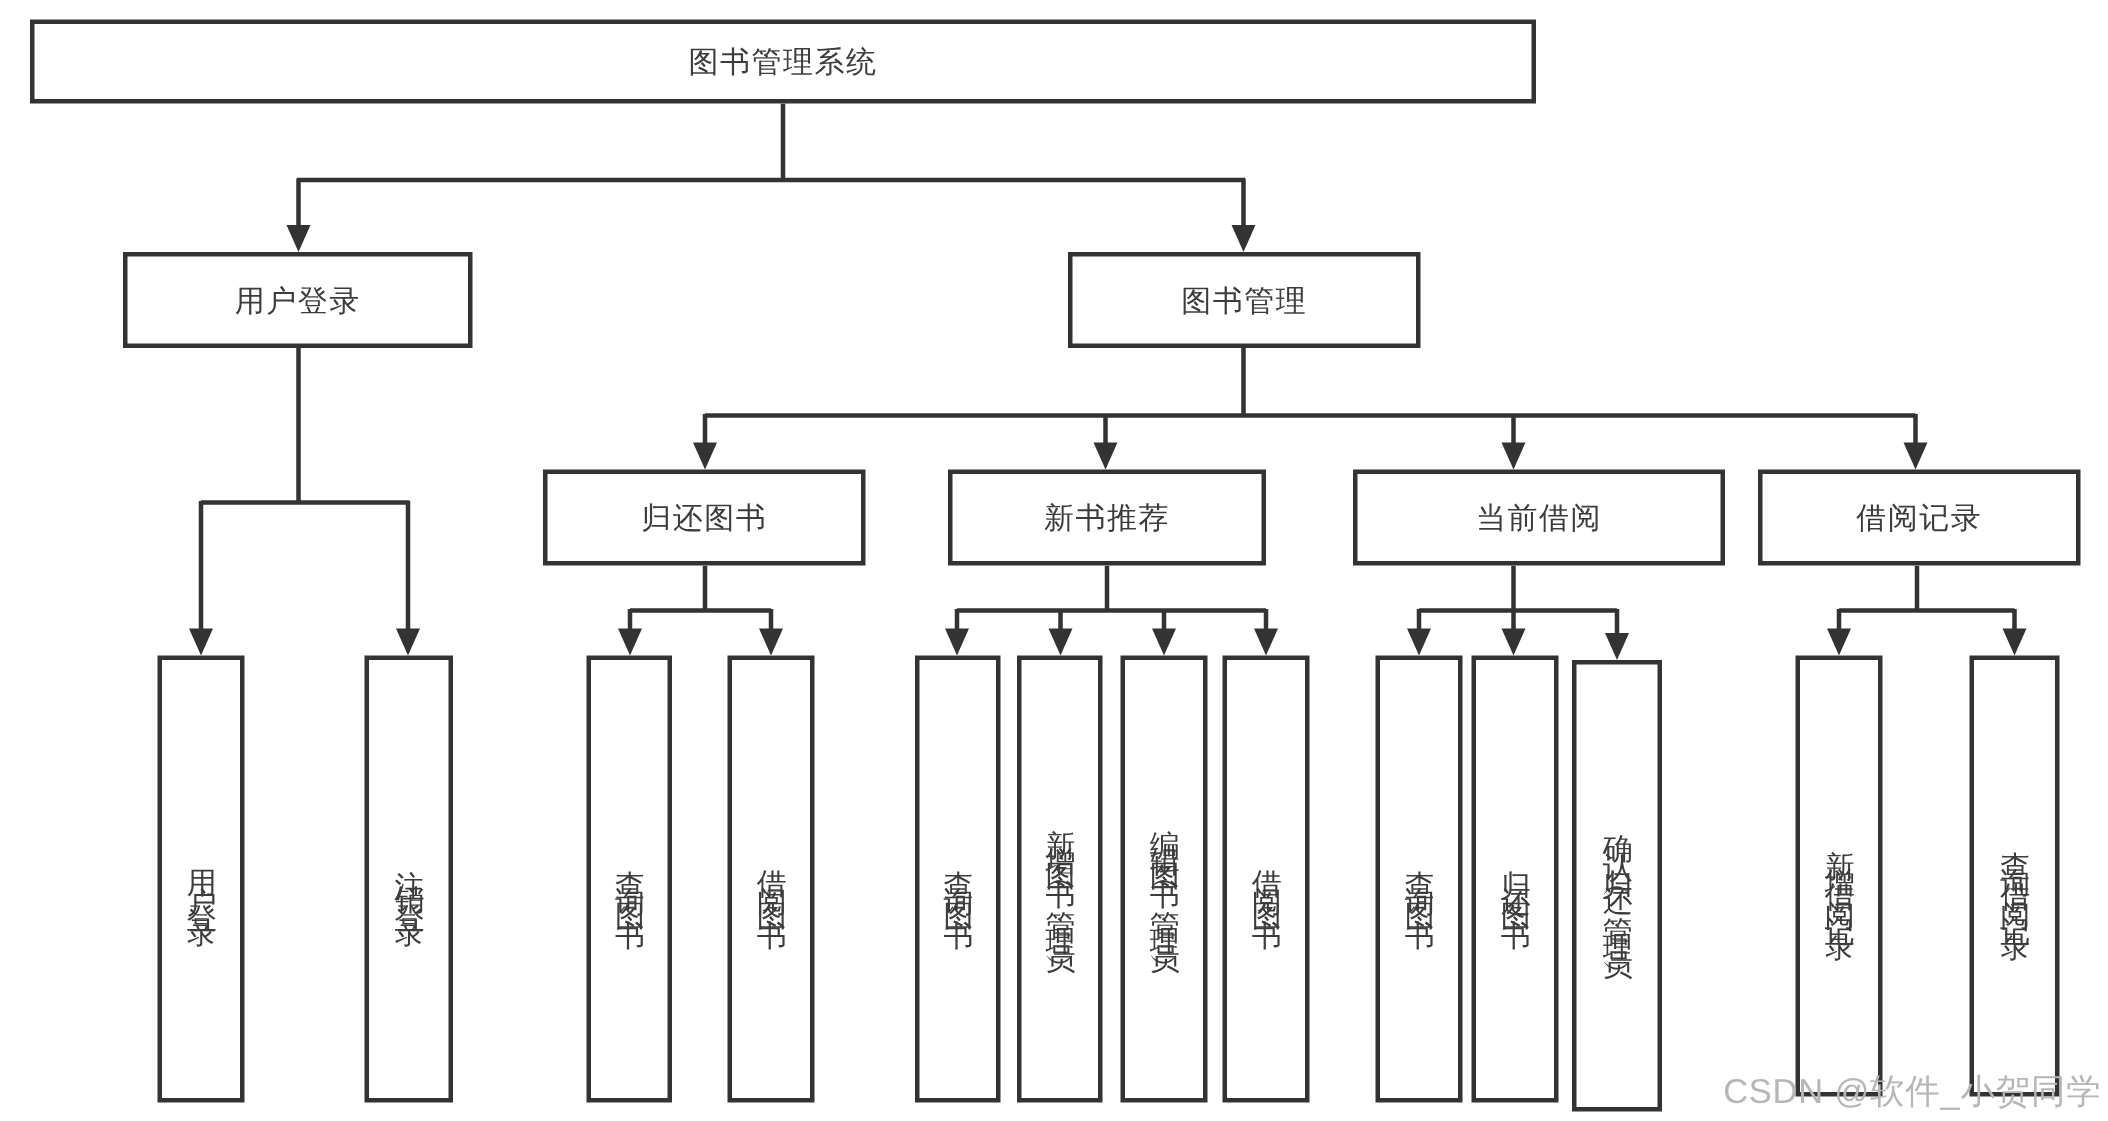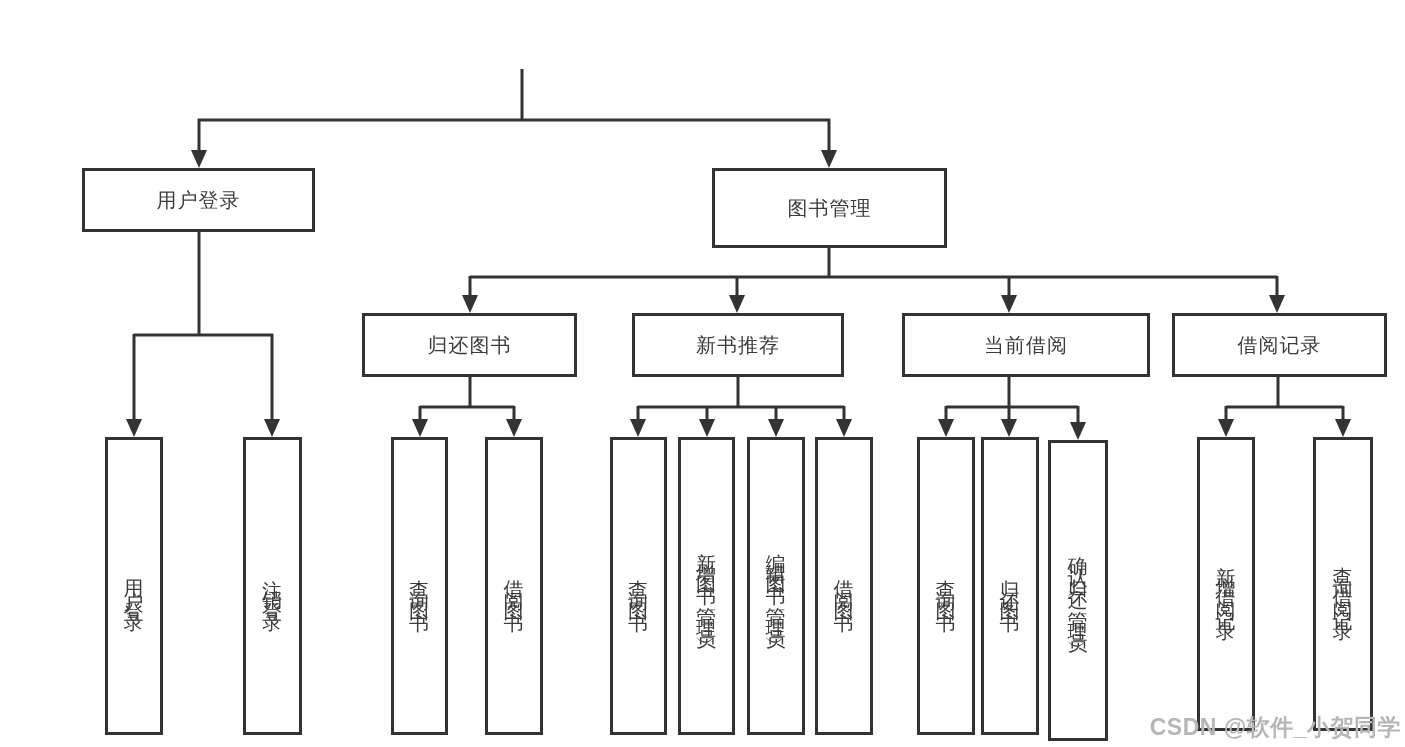--- a/index.html
+++ b/index.html
@@ -46,21 +46,20 @@
   }
   .watermark {
     position: absolute;
     top: 712px;
     right: 4px;
     font-size: 23px;
     letter-spacing: 0.5px;
     color: #b6b6b6;
     z-index: 5;
     white-space: nowrap;
-    font-weight: bold;
   }
 </style>
 </head>
 <body>
 
 <div class="canvas">
 
   <svg class="connectors" width="1405" height="747" viewBox="0 0 1405 747" xmlns="http://www.w3.org/2000/svg" aria-hidden="true">
     <path fill="none" stroke="#333333" stroke-width="3" d="
       M522 69 V120
@@ -117,23 +116,24 @@
     <polygon fill="#333333" points="699,419 715,419 707,437"></polygon>
     <polygon fill="#333333" points="768,419 784,419 776,437"></polygon>
     <polygon fill="#333333" points="836,419 852,419 844,437"></polygon>
     <polygon fill="#333333" points="938,419 954,419 946,437"></polygon>
     <polygon fill="#333333" points="1001,419 1017,419 1009,437"></polygon>
     <polygon fill="#333333" points="1070,422 1086,422 1078,440"></polygon>
     <polygon fill="#333333" points="1218,419 1234,419 1226,437"></polygon>
     <polygon fill="#333333" points="1335,419 1351,419 1343,437"></polygon>
   </svg>
 
+  <div class="box" style="left:20px;top:13px;width:1004px;height:56px">图书管理系统</div>
 
   <div class="box" style="left:82px;top:168px;width:233px;height:64px">用户登录</div>
-  <div class="box" style="left:712px;top:168px;width:235px;height:80px">图书管理</div>
+  <div class="box" style="left:712px;top:168px;width:235px;height:64px">图书管理</div>
 
   <div class="box" style="left:362px;top:313px;width:215px;height:64px">归还图书</div>
   <div class="box" style="left:632px;top:313px;width:212px;height:64px">新书推荐</div>
   <div class="box" style="left:902px;top:313px;width:248px;height:64px">当前借阅</div>
   <div class="box" style="left:1172px;top:313px;width:215px;height:64px">借阅记录</div>
 
   <div class="vbox" style="left:105px;top:437px;width:58px;height:298px">用户登录</div>
   <div class="vbox" style="left:243px;top:437px;width:59px;height:298px">注销登录</div>
 
   <div class="vbox" style="left:391px;top:437px;width:57px;height:298px">查询图书</div>

